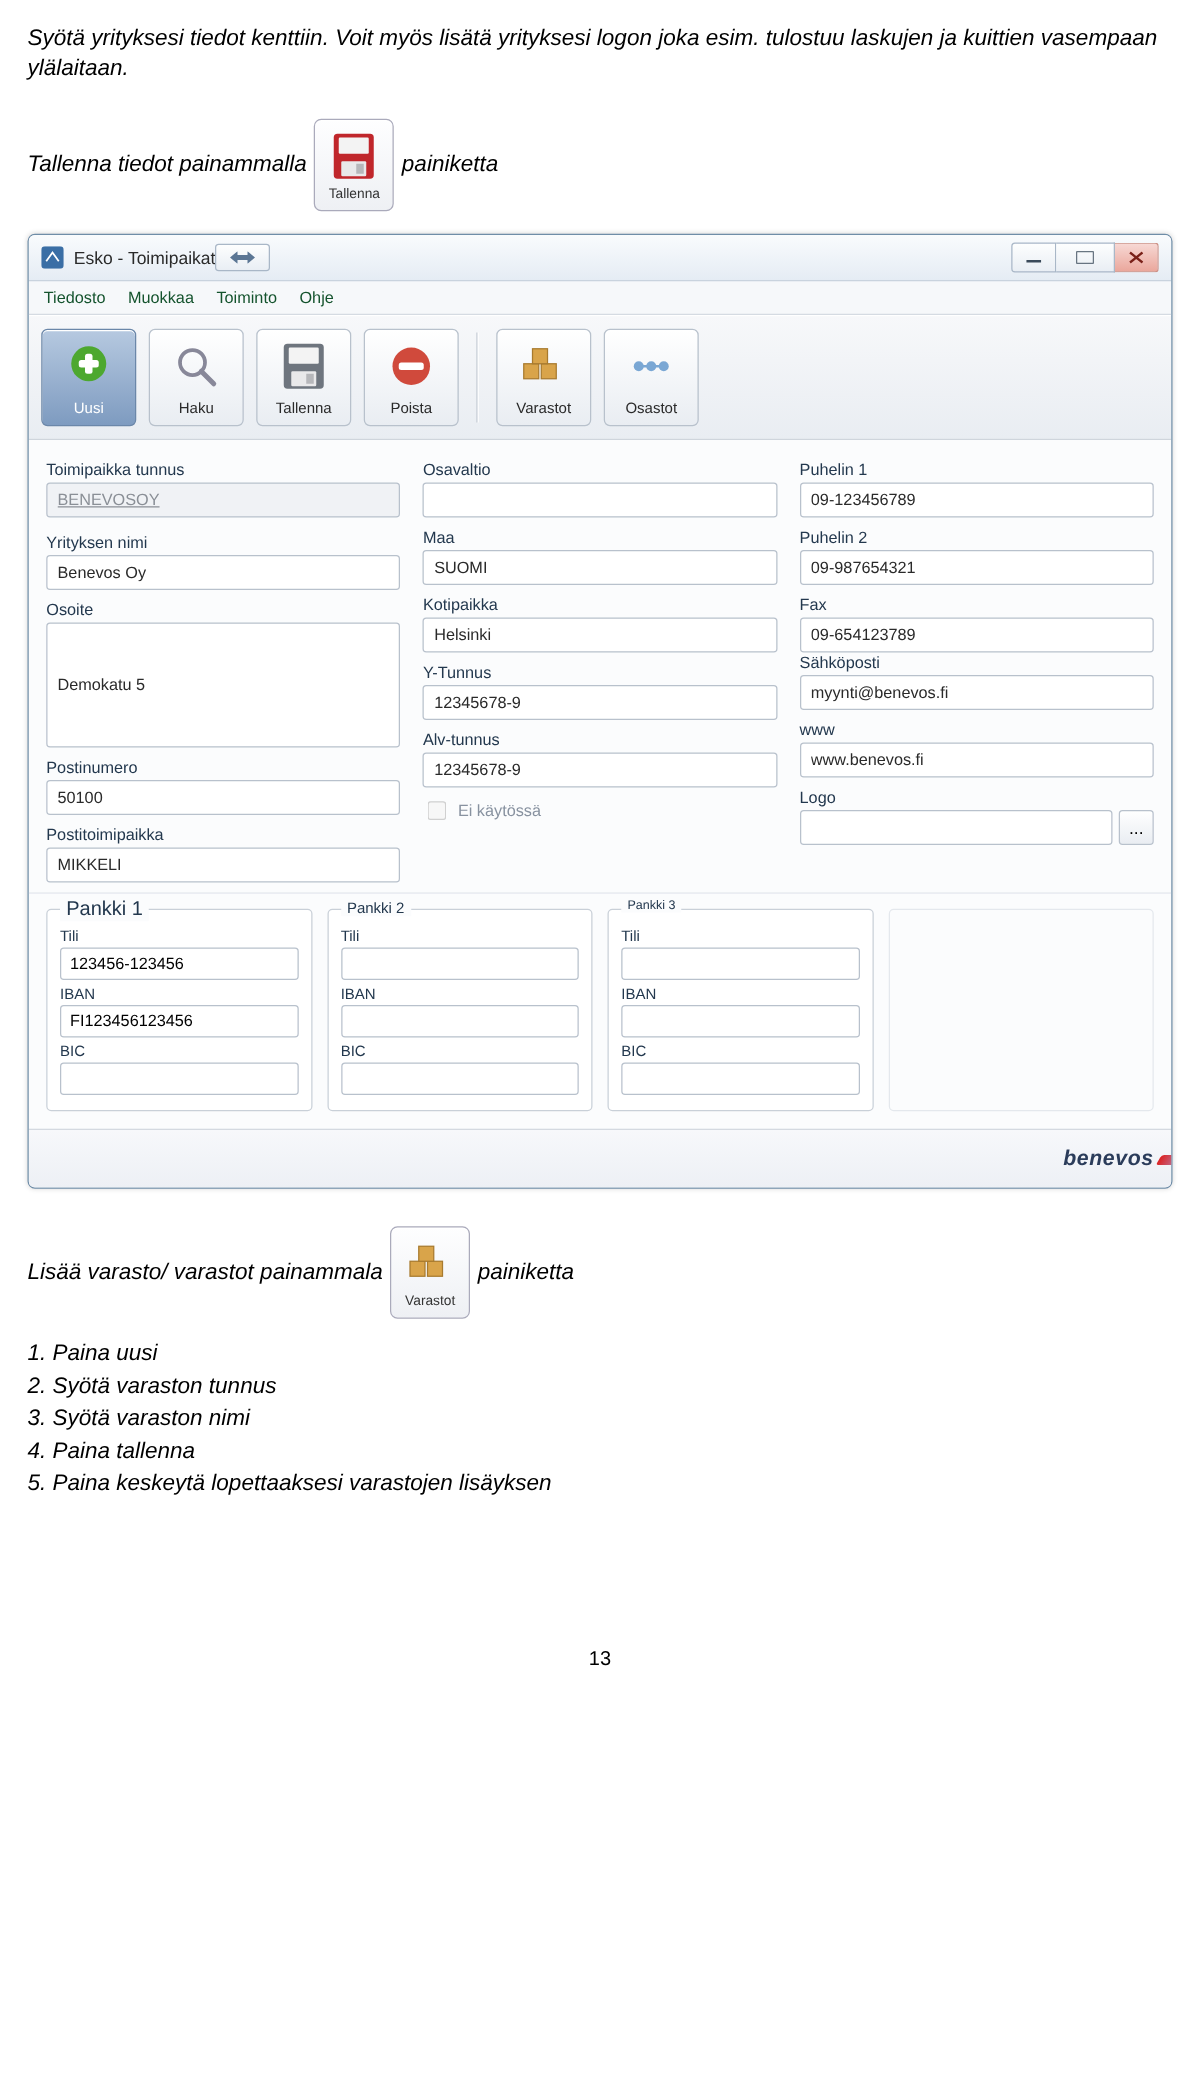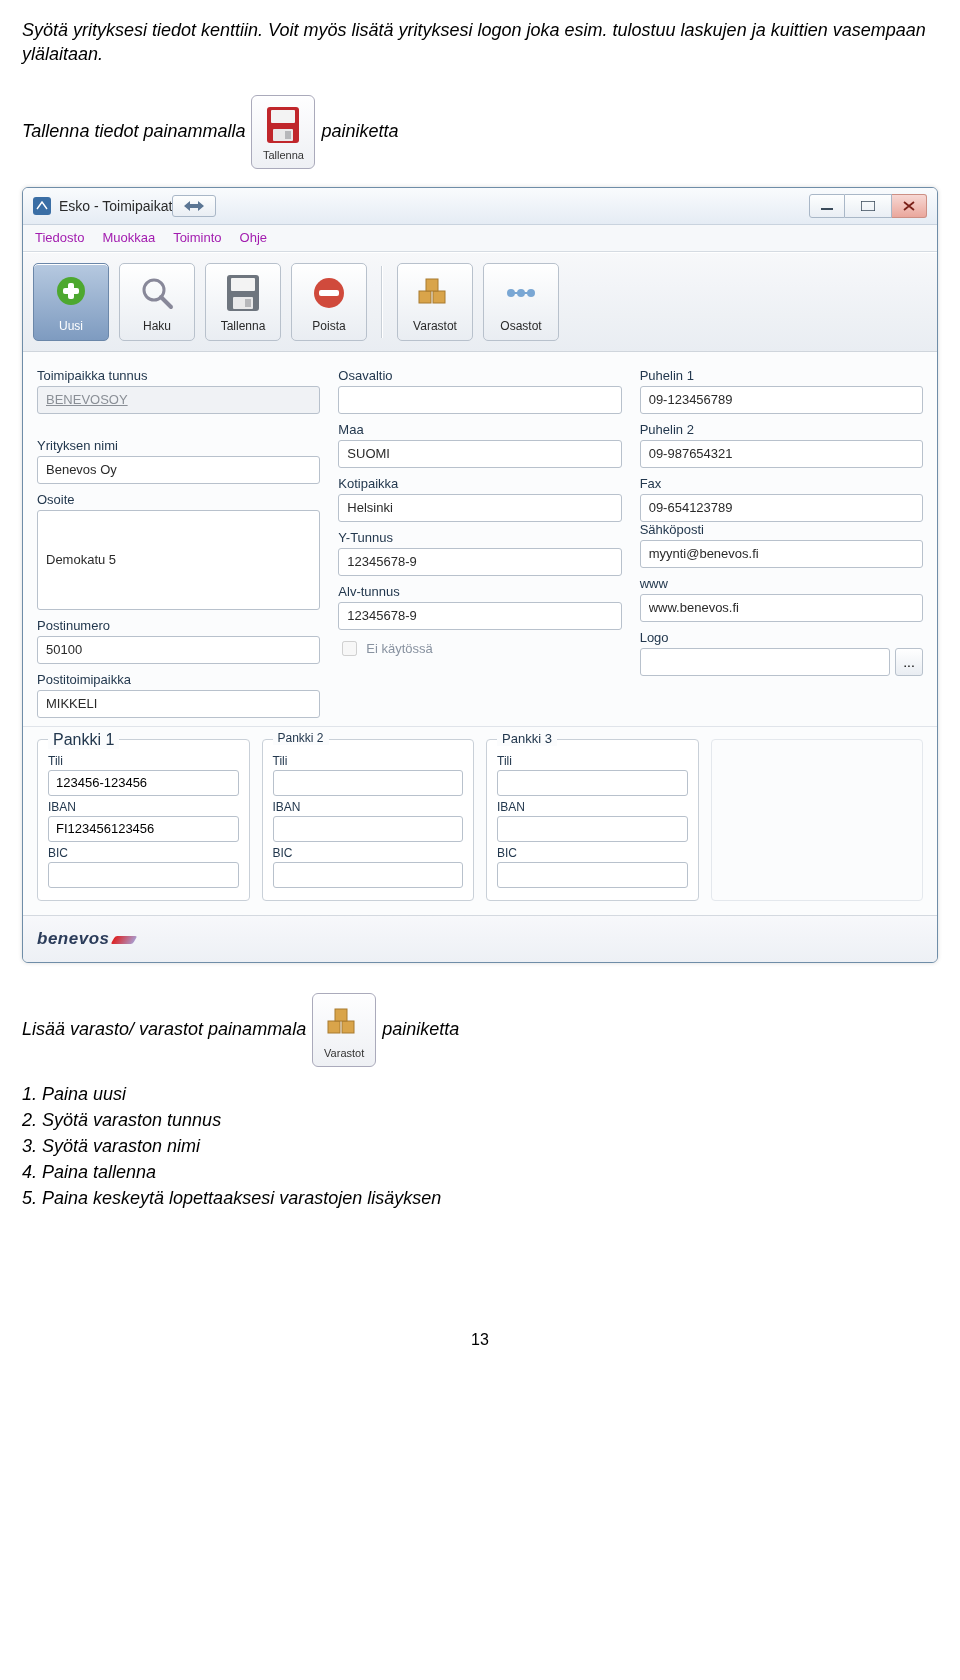--- a/index.html
+++ b/index.html
@@ -59,21 +59,21 @@
     margin-right: 18px;
     display:flex;align-items:center;justify-content:center;
   }
   
   .menubar {
     height: 26px;
     background: #f6f8fa;
     border-bottom: 1px solid #d5dbe2;
     display: flex; align-items: center; gap: 18px;
     padding: 0 12px;
-    font-size: 13px; color: #a21caf;
+    font-size: 13px; color: #14532d;
   }
   
   .toolbar {
     height: 86px;
     background: linear-gradient(#f7f8fa,#e9edf2);
     border-bottom: 1px solid #cfd5dc;
     display: flex; align-items: center; gap: 10px;
     padding: 6px 10px;
     border-top: 1px solid #fff;
   }
@@ -138,21 +138,21 @@
   .bank-group label { font-size: 12px;color:#23384e;display:block;margin:4px 0 2px 0;}
   .bank-group input {
     width:100%;box-sizing:border-box;height:26px;
     border:1px solid #b8c1cc;border-radius:3px;padding:0 7px;
     font-size:13px;
   }
   
   .status {
     height: 46px; background: linear-gradient(#f7f8fb,#edf0f5);
     border-top:1px solid #d4d9e0;
-    display:flex;align-items:center;padding:0 14px;
+    display:flex;align-items:center;padding:0 14px;justify-content:flex-end;
   }
   .logo { font-size: 17px; font-style: italic; font-weight: bold; color:#2b3c5a; letter-spacing:.5px; position:relative;}
   .logo::after { content:""; position:absolute; right:-26px; top:7px; width:22px;height:8px; background:linear-gradient(90deg,#d22,#a9c); transform:skewX(-30deg); border-radius:2px;}
   
   .post-list { margin-top: 6px; font-style: italic; line-height: 1.45; }
   
   .pagenum { text-align:center; margin-top: 120px; font-size: 16px; }
   
   
   svg { display:block; }
@@ -266,21 +266,21 @@
     </div>
   </div>
 
   <div class="form-area">
 
     <div>
       <div class="field">
         <label>Toimipaikka tunnus</label>
         <input type="text" disabled="" value="BENEVOSOY" style="">
       </div>
-      <div class="field" style="margin-top:24px">
+      <div class="field" style="margin-top:12px">
         <label>Yrityksen nimi</label>
         <input type="text" value="Benevos Oy" style="">
       </div>
       <div class="field" style="margin-top:8px">
         <label>Osoite</label>
         <input type="text" style="height: 100px;" value="Demokatu 5">
       </div>
       <div class="field" style="margin-top:8px">
         <label>Postinumero</label>
         <input type="text" value="50100" style="">
@@ -362,21 +362,21 @@
     <div class="bank-group">
       <span class="legend" style="position:absolute;top:-9px;left:10px;background:#fbfcfd;padding:0 5px;font-size:12px;color:#23384e">Pankki 2</span>
       <label>Tili</label>
       <input type="text" value="" style="">
       <label>IBAN</label>
       <input type="text" value="" style="">
       <label>BIC</label>
       <input type="text" value="" style="">
     </div>
     <div class="bank-group">
-      <span class="legend" style="position:absolute;top:-9px;left:10px;background:#fbfcfd;padding:0 5px;font-size:13px;color:#23384e">Pankki 3</span>
+      <span class="legend" style="position:absolute;top:-9px;left:10px;background:#fbfcfd;padding:0 5px;font-size:10px;color:#23384e">Pankki 3</span>
       <label>Tili</label>
       <input type="text" value="" style="">
       <label>IBAN</label>
       <input type="text" value="" style="">
       <label>BIC</label>
       <input type="text" value="" style="">
     </div>
     <div class="bank-group" style="background:#fbfcfd;border-color:#e4e8ed"></div>
   </div>
 

